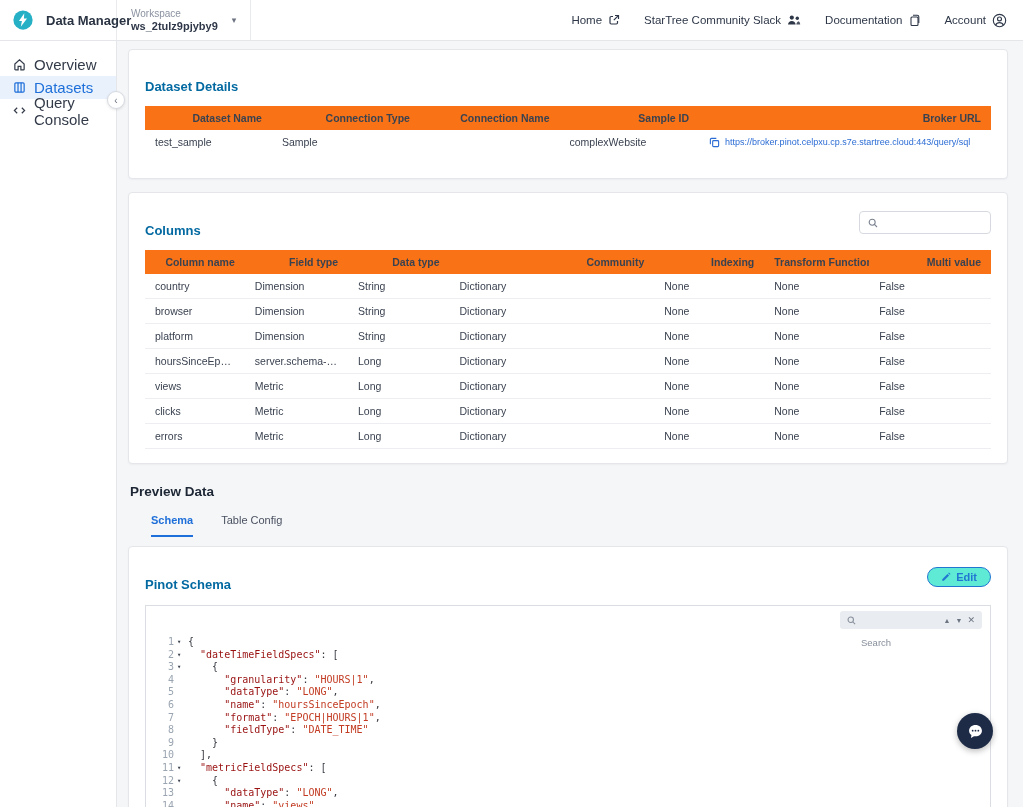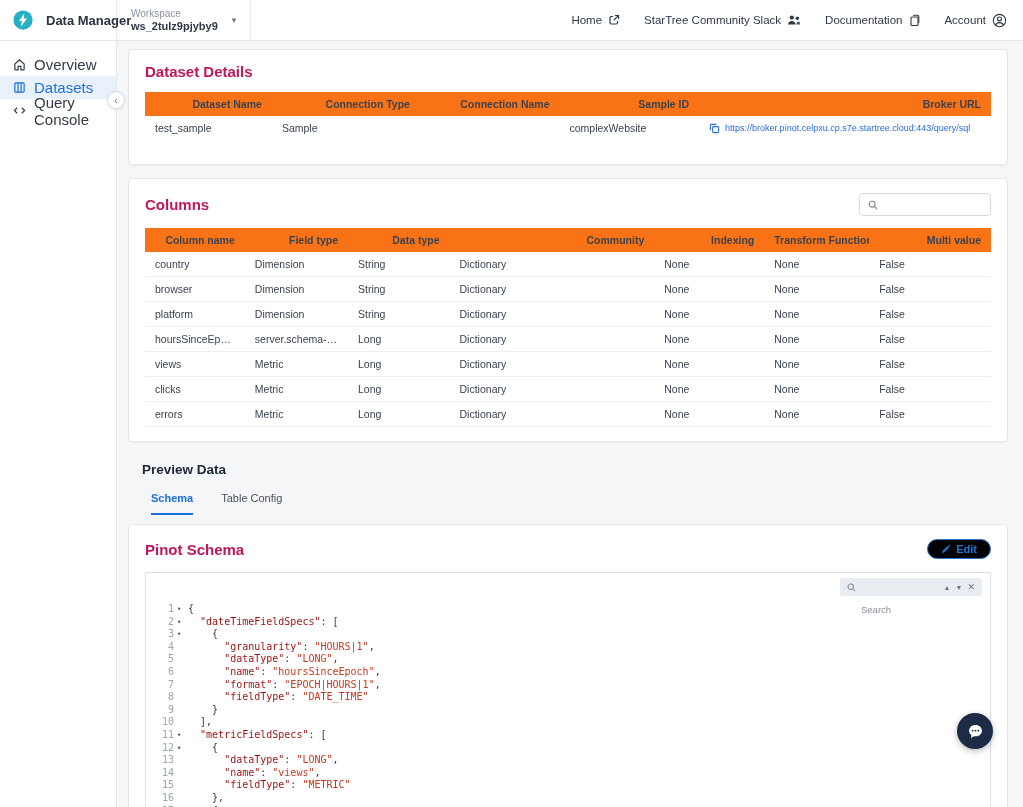--- a/index.html
+++ b/index.html
@@ -22,43 +22,43 @@
   
   .app { display:flex; height:766px; }
   .sidebar { width:117px; background:#fff; border-right:1px solid #e4e6ea; position:relative; padding-top:12px; flex-shrink:0; }
   .side-item { display:flex; align-items:center; gap:8px; padding:0 13px; height:23px; font-size:15px; color:#333b49; cursor:pointer; }
   .side-item.active { background:#e8f1fc; color:#1e6fd9; }
   .collapse-btn { position:absolute; right:-9px; top:50px; width:18px; height:18px; border-radius:50%; background:#fff; border:1px solid #d7dbe1; box-shadow:0 1px 3px rgba(0,0,0,.10); display:flex; align-items:center; justify-content:center; font-size:10px; color:#6b7280; cursor:pointer; z-index:6; }
 
   .main { flex:1; overflow:hidden; padding:8px 15px 0 11px; }
 
   .card { background:#fff; border:1px solid #e4e6ea; border-radius:4px; box-shadow:0 1px 2px rgba(16,24,40,.04); }
-  .card-title { font-size:15px; font-weight:bold; color:#be185d; }
+  .card-title { font-size:13px; font-weight:bold; color:#0369a1;margin-top:16px; }
 
   .card1 { padding:13px 16px 24px; }
   .card2 { margin-top:13px; padding:12px 16px 14px; }
   .card2-head { display:flex; justify-content:space-between; align-items:center; margin-top:2px; }
   .search-box { width:132px; height:23px; border:1px solid #d6dae0; border-radius:4px; background:#fff; display:flex; align-items:center; gap:6px; padding:0 8px; }
   .search-box input { border:none; outline:none; background:transparent; width:100%; font-size:10px; color:#333; font-family:"Liberation Sans", sans-serif; }
 
   table { width:100%; border-collapse:collapse; table-layout:fixed; margin-top:12px; }
   th { background:#f97316; font-size:10.5px; font-weight:bold; color:#3a4250; text-align:right; padding:6px 10px; white-space:nowrap; overflow:hidden; }
   td { font-size:10.5px; color:#3a4250; padding:6px 10px; white-space:nowrap; overflow:hidden; text-overflow:ellipsis; }
   .t2 td { border-bottom:1px solid #eceef1; }
   .broker-cell { display:flex; align-items:center; gap:5px; overflow:hidden; }
   .broker-link { color:#2b6cd4; font-size:9px; text-decoration:none; white-space:nowrap; overflow:hidden; }
 
-  .preview-title { margin:20px 0 0 14px; font-size:13.5px; font-weight:bold; color:#1d2634; }
+  .preview-title { margin:20px 0 0 2px; font-size:13.5px; font-weight:bold; color:#1d2634; }
   .tabs { display:flex; gap:28px; margin-top:15px; padding-left:23px; }
   .tab { font-size:11px; padding-bottom:9px; cursor:pointer; color:#4a5160; }
   .tab.active { color:#1e6fd9; font-weight:bold; border-bottom:2px solid #1e6fd9; }
 
   .card3 { margin-top:9px; padding:14px 16px; height:500px; }
   .card3-head { display:flex; justify-content:space-between; align-items:center; }
-  .edit-btn { display:flex; align-items:center; gap:5px; border:1px solid #2176d2; color:#2176d2; background:#000000; border-radius:13px; padding:3px 13px; font-size:11px; font-weight:bold; cursor:pointer; }
+  .edit-btn { display:flex; align-items:center; gap:5px; border:1px solid #2176d2; color:#2176d2; background:#5eead4; border-radius:13px; padding:3px 13px; font-size:11px; font-weight:bold; cursor:pointer; }
 
   .editor { margin-top:13px; border:1px solid #dadde2; background:#fff; height:420px; overflow:hidden; }
   .editor-toolbar { display:flex; justify-content:flex-end; padding:5px 8px 3px; }
   .ed-search { background:#e9ecf0; border-radius:3px; height:18px; width:142px; display:flex; align-items:center; gap:5px; padding:0 7px; cursor:text; }
   .ed-search .ph { font-size:9.5px; color:#878f9b; flex:1;margin-top:44px; }
   .ed-ctrl { font-size:7px; color:#6d7583; cursor:pointer; line-height:1; }
   .ed-x { font-size:9px; color:#6d7583; cursor:pointer; line-height:1; }
 
   .code { display:grid; grid-template-columns:38px 1fr; font-family:"DejaVu Sans Mono", monospace; font-size:10px; line-height:12.6px; margin-top:4px; }
   .gut { display:flex; justify-content:flex-end; align-items:center; color:#9aa5b1; background:#fff; user-select:none; }

